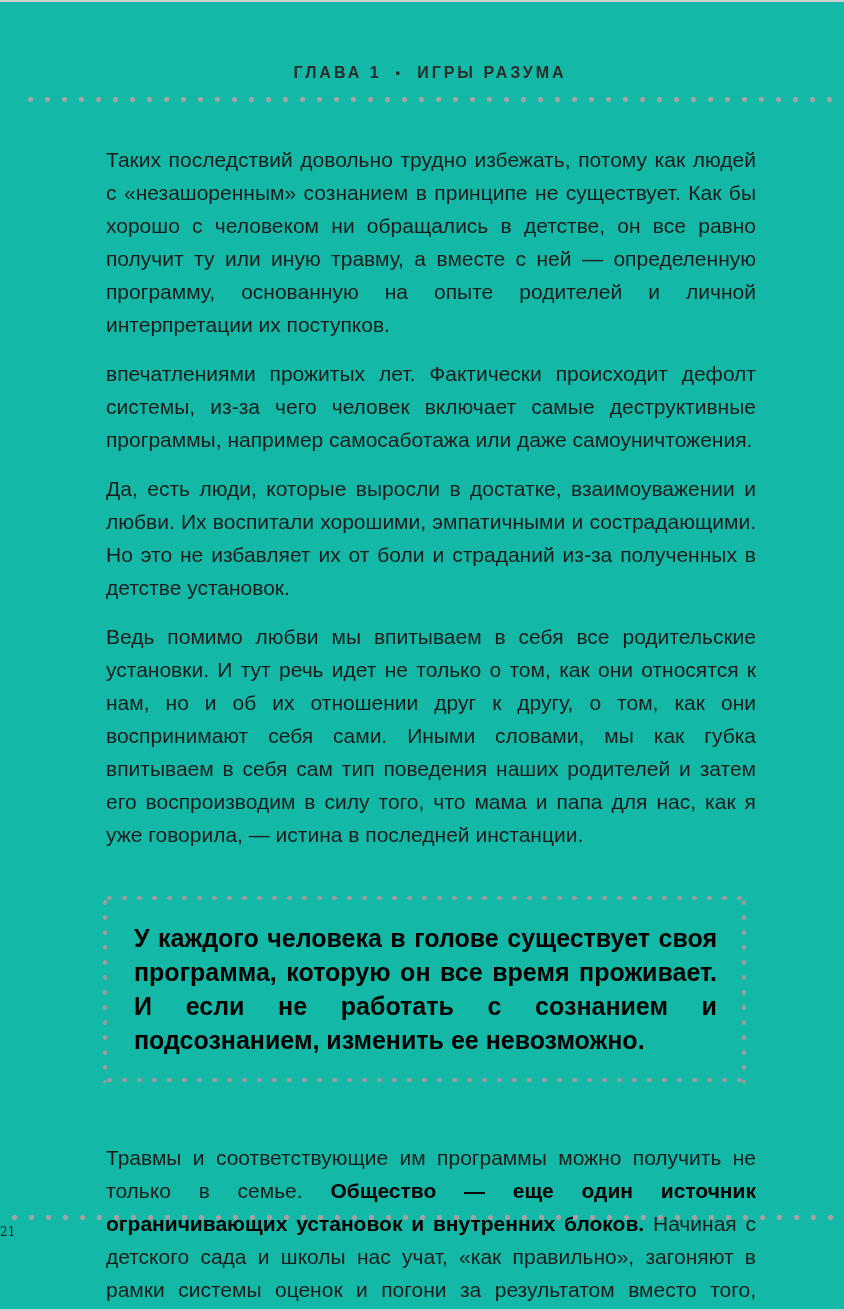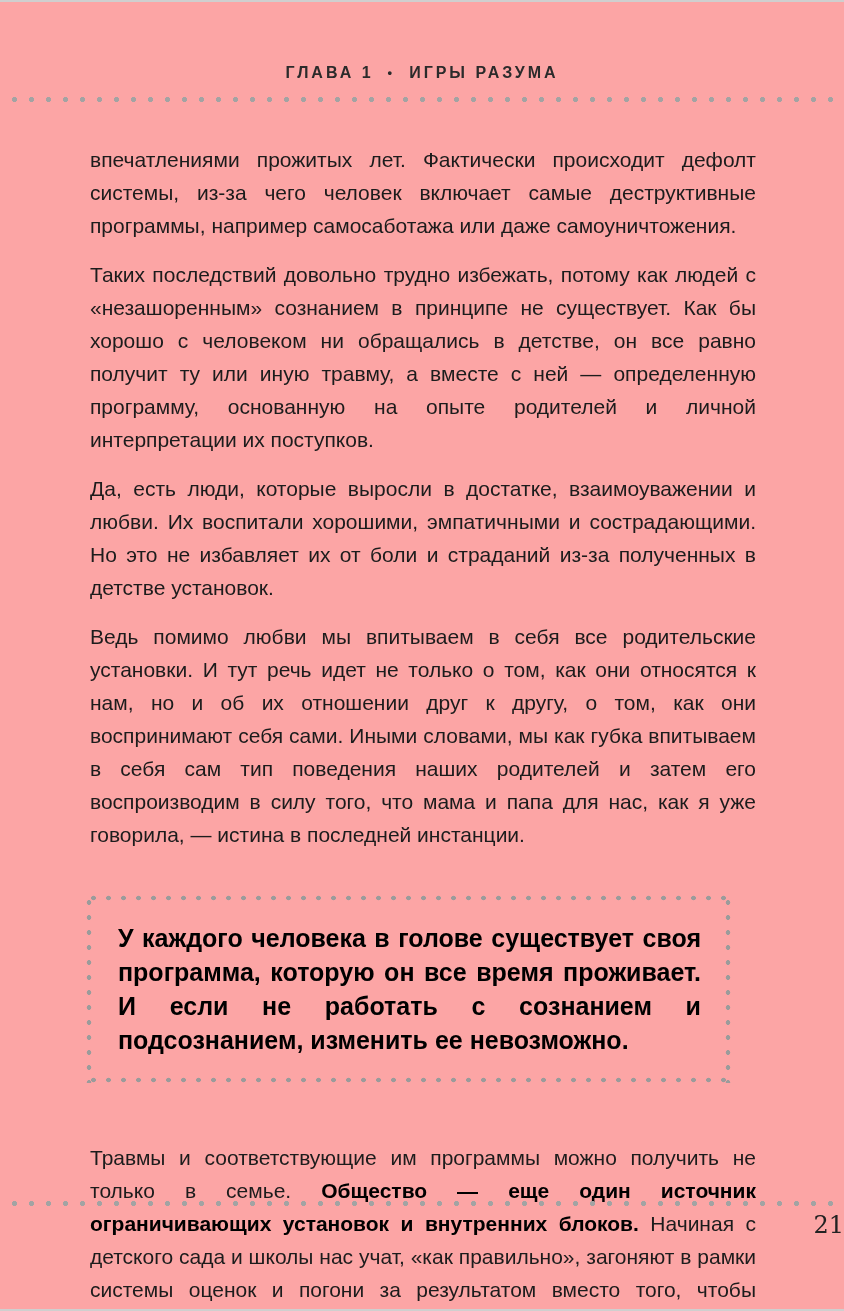--- a/index.html
+++ b/index.html
@@ -5,27 +5,28 @@
   html, body {
     margin: 0;
     padding: 0;
     background: #ffffff;
   }
   .page {
     position: relative;
     width: 844px;
     height: 1311px;
     margin: 0 auto;
-    background: #fca5a5;
+    background: #14b8a6;
     box-sizing: border-box;
     border-top: 2px solid #cfcfcf;
     border-bottom: 2px solid #cfcfcf;
     font-family: "Liberation Sans", sans-serif;
     color: #1c1c1c;
     overflow: hidden;
+    padding-left: 16px;
   }
 
   
   .header {
     padding-top: 62px;
     text-align: center;
   }
   .header-text {
     font-size: 16px;
     font-weight: bold;
@@ -104,42 +105,42 @@
 
   
   .footer {
     position: absolute;
     left: 0; right: 0;
     bottom: 70px;
   }
   .footer .dot-line { margin-top: 0; }
   .page-number {
     margin-top: 4px;
-    text-align: right;
+    text-align: left;
     font-family: "DejaVu Serif", serif;
-    font-size: 24px;
+    font-size: 12px;
     color: #222;
   }
 </style>
 </head>
 <body>
 
 <div class="page">
 
   <header class="header">
     <div class="header-text">
       <span>ГЛАВА 1</span><span class="header-bullet">•</span><span>ИГРЫ РАЗУМА</span>
     </div>
     <div class="dot-line"></div>
   </header>
 
   <main class="content">
 
+    <p class="para">Таких последствий довольно трудно избежать, потому как людей с «незашоренным» сознанием в принципе не существует. Как бы хорошо с человеком ни обращались в детстве, он все равно получит ту или иную травму, а вместе с ней — определенную программу, основанную на опыте родителей и личной интерпретации их поступков.</p>
     <p class="para">впечатлениями прожитых лет. Фактически происходит дефолт системы, из-за чего человек включает самые деструктивные программы, например самосаботажа или даже самоуничтожения.</p>
-    <p class="para">Таких последствий довольно трудно избежать, потому как людей с «незашоренным» сознанием в принципе не существует. Как бы хорошо с человеком ни обращались в детстве, он все равно получит ту или иную травму, а вместе с ней — определенную программу, основанную на опыте родителей и личной интерпретации их поступков.</p>
     <p class="para">Да, есть люди, которые выросли в достатке, взаимоуважении и любви. Их воспитали хорошими, эмпатичными и сострадающими. Но это не избавляет их от боли и страданий из-за полученных в детстве установок.</p>
     <p class="para">Ведь помимо любви мы впитываем в себя все родительские установки. И тут речь идет не только о том, как они относятся к нам, но и об их отношении друг к другу, о том, как они воспринимают себя сами. Иными словами, мы как губка впитываем в себя сам тип поведения наших родителей и затем его воспроизводим в силу того, что мама и папа для нас, как я уже говорила, — истина в последней инстанции.</p>
 
     <div class="quote-box">
       <div class="qdots h top"></div>
       <div class="qdots h bottom"></div>
       <div class="qdots v left"></div>
       <div class="qdots v right"></div>
       <p class="quote-text">У каждого человека в голове существует своя программа, которую он все время проживает. И если не работать с сознанием и подсознанием, изменить ее невозможно.</p>
     </div>

